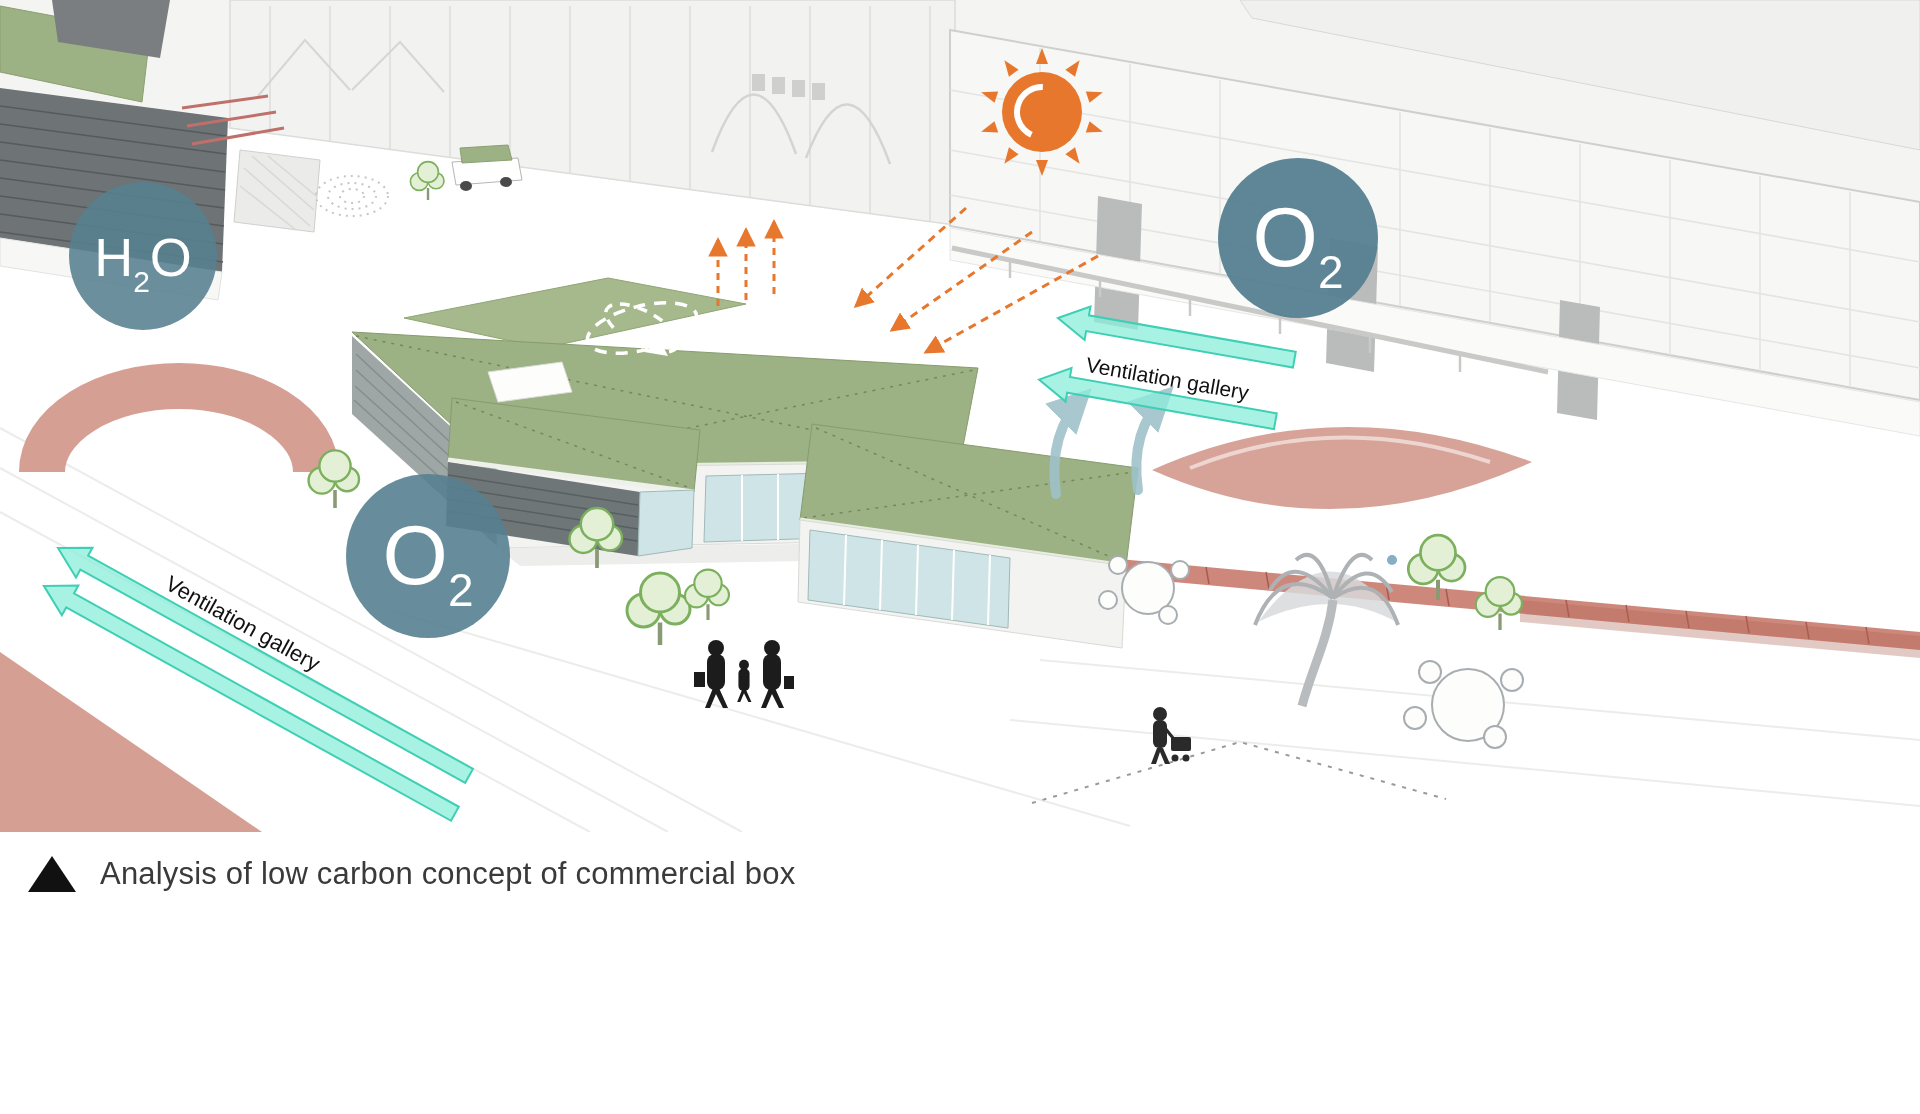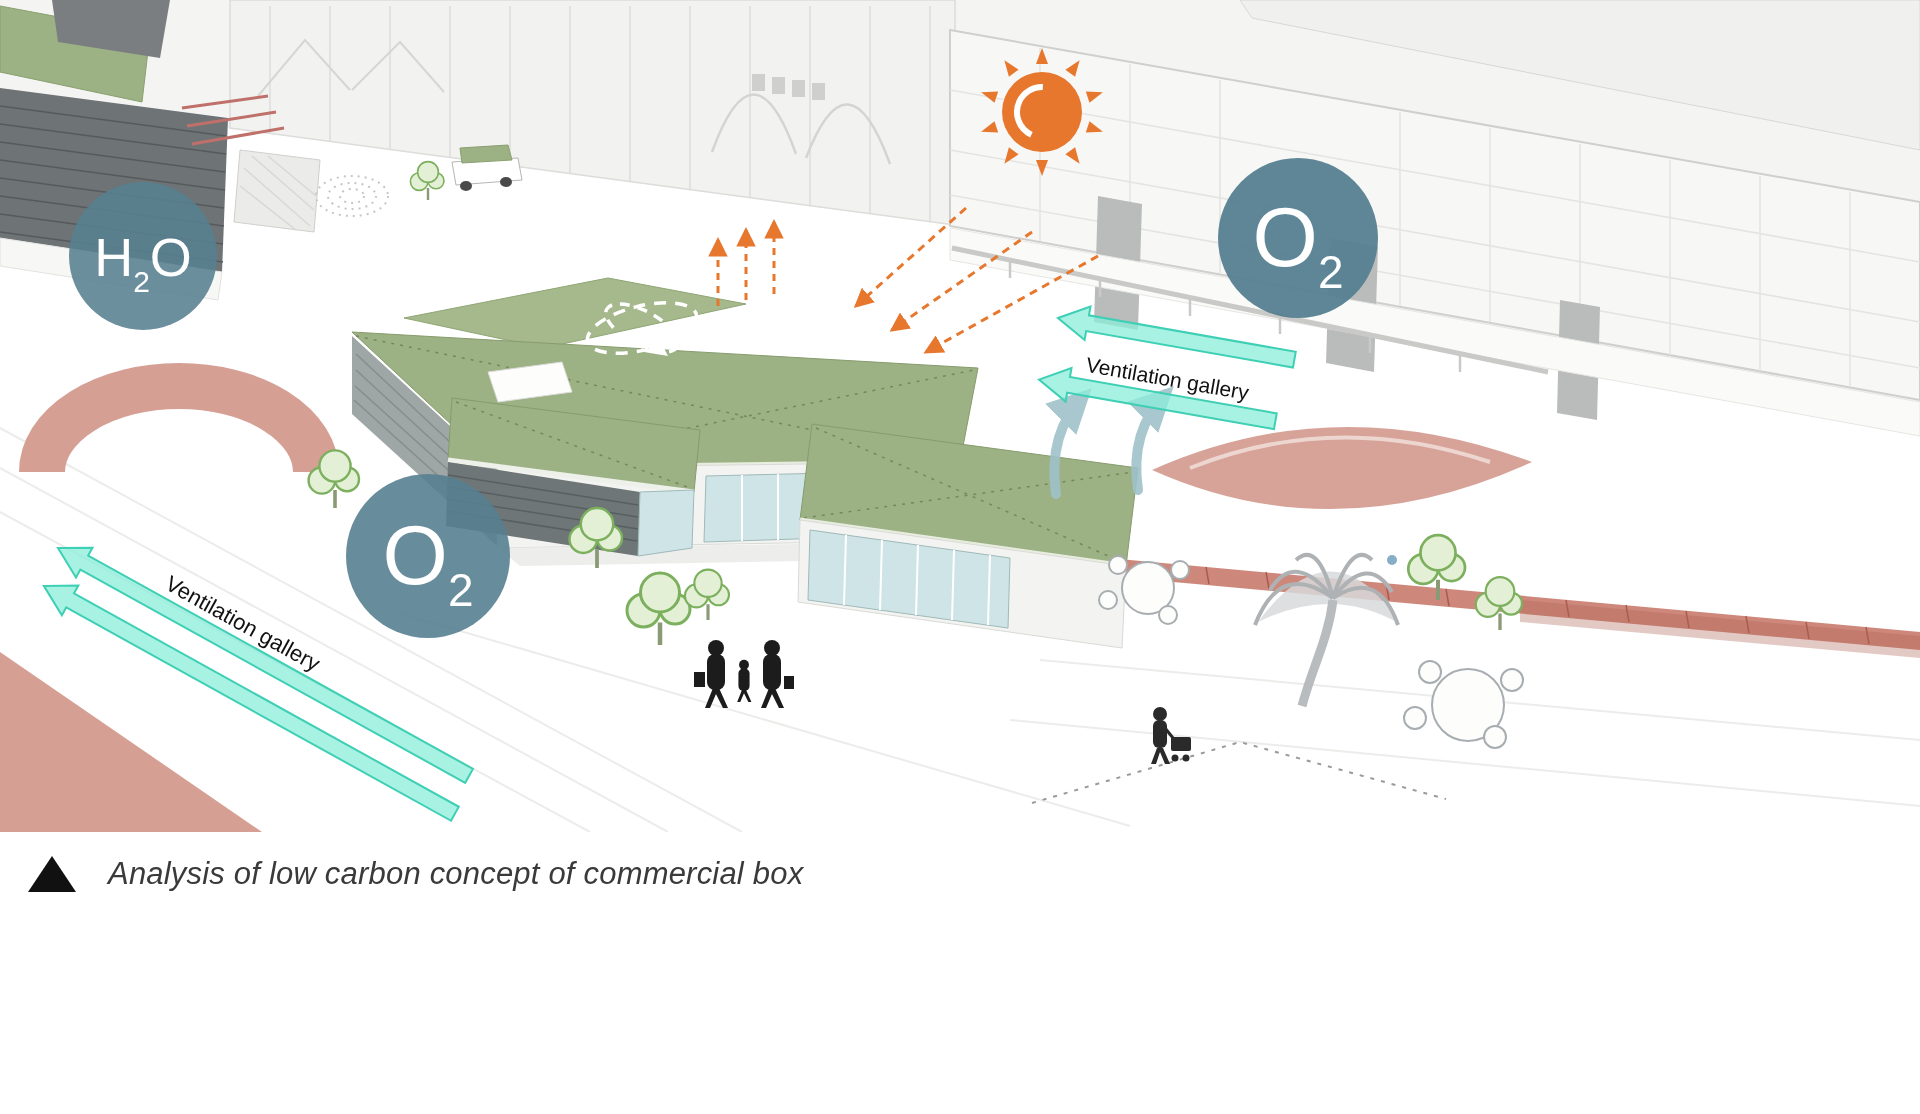--- a/index.html
+++ b/index.html
@@ -1,20 +1,20 @@
 <!DOCTYPE html>
 <html><head>
 <meta charset="utf-8">
 <style>
   html,body{margin:0;padding:0;background:#ffffff;}
   .page{position:relative;width:1920px;height:1114px;background:#ffffff;overflow:hidden;
         font-family:"Liberation Sans",sans-serif;}
   .scene{width:1920px;height:832px;}
   .scene svg{display:block;font-family:"Liberation Sans",sans-serif;}
-  .caption{display:flex;align-items:flex-end;gap:32px;padding:24px 0 0 28px;font-style:italic;}
+  .caption{display:flex;align-items:flex-end;gap:24px;padding:24px 0 0 28px;}
   .caption-text{font-size:31px;color:#3a3a3a;letter-spacing:.2px;}
   .tri{flex:0 0 auto;}
 </style>
 </head>
 <body>
 
 <div class="page">
 <div class="scene">
 <svg viewBox="0 0 1920 832" width="1920" height="832" xmlns="http://www.w3.org/2000/svg">
 <defs>

